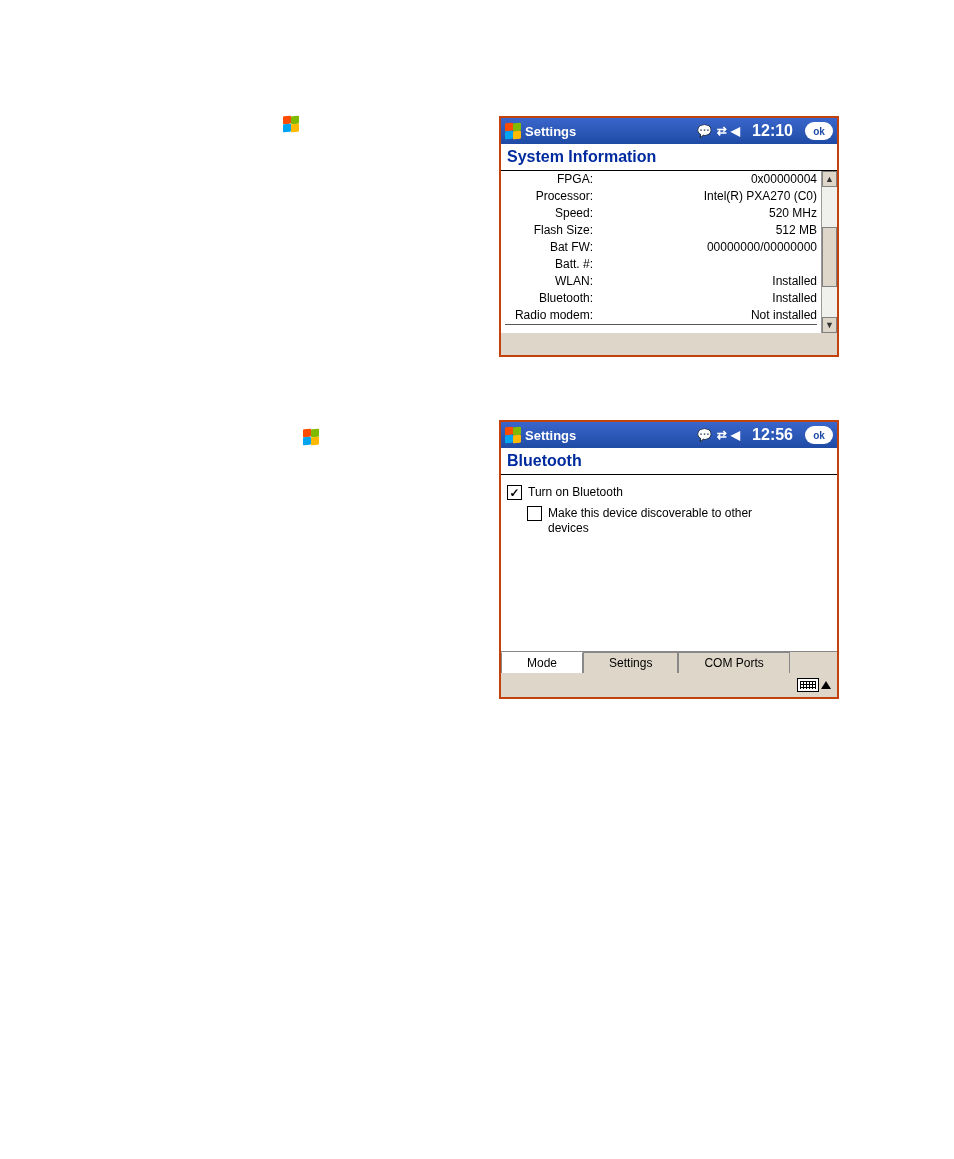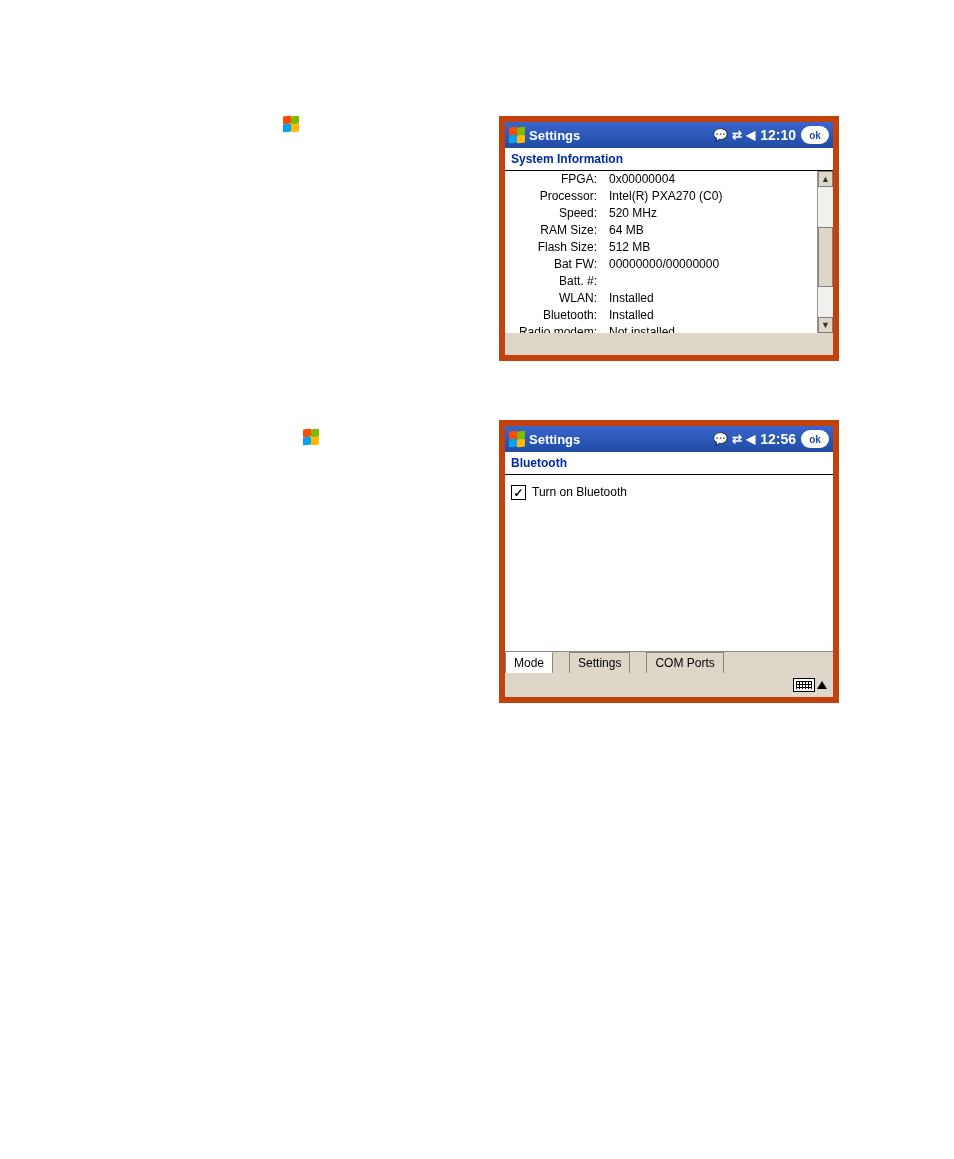--- a/index.html
+++ b/index.html
@@ -29,56 +29,56 @@
     border-radius: 1px;
   }
   .win-logo .r { background: #ff4b00; top: 0; left: 0; transform: skewY(-6deg); }
   .win-logo .g { background: #7fba00; top: 0; left: 8px; transform: skewY(-6deg); }
   .win-logo .b { background: #00a4ef; top: 8px; left: 0; transform: skewY(-6deg); }
   .win-logo .y { background: #ffb900; top: 8px; left: 8px; transform: skewY(-6deg); }
 
   .device-window {
     position: absolute;
     width: 340px;
-    border: 6px solid #c2410c;
+    border: 2px solid #c2410c;
     background: #ded7c9;
     font-size: 12px;
   }
   .titlebar {
     background: #1f4ba5;
     background: linear-gradient(to bottom, #3a66cc 0%, #1f4ba5 100%);
     color: #fff;
     display: flex;
     align-items: center;
     height: 26px;
     padding: 0 4px;
     font-weight: bold;
     font-size: 13px;
   }
   .titlebar .win-logo { margin-right: 4px; }
   .titlebar .title-text { flex: 1; }
   .titlebar .status-icons { display: flex; align-items: center; gap: 4px; font-size: 12px; }
-  .titlebar .clock { font-weight: bold; font-size: 14px; margin: 0 1px; }
+  .titlebar .clock { font-weight: bold; font-size: 16px; margin: 0 8px; }
   .ok-btn {
     width: 28px; height: 18px;
     border-radius: 9px;
     background: #fff;
     color: #1f4ba5;
     font-size: 10px;
     font-weight: bold;
     display: flex;
     align-items: center;
     justify-content: center;
     cursor: pointer;
   }
   .section-header {
     background: #fff;
     color: #002b9f;
     font-weight: bold;
-    font-size: 12px;
+    font-size: 16px;
     padding: 4px 6px;
     border-bottom: 1px solid #000;
   }
   .content-area {
     background: #fff;
     position: relative;
   }
   .sysinfo-body {
     height: 162px;
     display: flex;
@@ -94,20 +94,21 @@
     line-height: 17px;
     gap: 6px;
   }
   .sysinfo-label {
     width: 94px;
     text-align: right;
     padding-right: 6px;
   }
   .sysinfo-value {
     flex: 1;
+    text-align: right;
   }
   .sysinfo-rows .lastrow {
     border-bottom: 1px solid #555;
   }
   .scrollbar {
     width: 16px;
     background: #e0e0e0;
     border-left: 1px solid #999;
     display: flex;
     flex-direction: column;
@@ -161,24 +162,24 @@
   }
   .check-row .label-text { line-height: 15px; max-width: 220px; }
 
   .tabs-row {
     display: flex;
     background: #ded7c9;
     border-top: 1px solid #888;
     font-size: 12px;
   }
   .tab {
-    padding: 3px 8px;
+    padding: 3px 25px;
     border: 1px solid #888;
     border-bottom: none;
-    margin-right: 16px;
+    margin-right: 0;
     background: #ded7c9;
     cursor: pointer;
     position: relative;
     top: 0;
   }
   .tab.active {
     background: #fff;
     border-top: 1px solid #fff;
   }
   .bottom-bar {
@@ -252,24 +253,20 @@
         </div>
       <div class="sysinfo-row">
           <span class="sysinfo-label">Processor:</span>
           <span class="sysinfo-value">Intel(R) PXA270 (C0)</span>
         </div>
       <div class="sysinfo-row">
           <span class="sysinfo-label">Speed:</span>
           <span class="sysinfo-value">520 MHz</span>
         </div>
       <div class="sysinfo-row">
-          <span class="sysinfo-label">RAM Size:</span>
-          <span class="sysinfo-value">64 MB</span>
-        </div>
-      <div class="sysinfo-row">
           <span class="sysinfo-label">Flash Size:</span>
           <span class="sysinfo-value">512 MB</span>
         </div>
       <div class="sysinfo-row">
           <span class="sysinfo-label">Bat FW:</span>
           <span class="sysinfo-value">00000000/00000000</span>
         </div>
       <div class="sysinfo-row">
           <span class="sysinfo-label">Batt. #:</span>
           <span class="sysinfo-value"></span>
@@ -315,20 +312,24 @@
       <span class="clock">12:56</span>
       <span class="ok-btn">ok</span>
     </span>
   </div>
   <div class="section-header">Bluetooth</div>
   <div class="content-area bt-body">
     <div class="check-row">
       <span class="checkbox">✓</span>
       <span class="label-text">Turn on Bluetooth</span>
     </div>
+    <div class="check-row indented">
+      <span class="checkbox"></span>
+      <span class="label-text">Make this device discoverable to other devices</span>
+    </div>
   </div>
   <div class="tabs-row">
     <div class="tab active">Mode</div>
     <div class="tab">Settings</div>
     <div class="tab">COM Ports</div>
   </div>
   <div class="bottom-bar">
     <span class="kb-icon"></span>
     <span class="triangle-up"></span>
   </div>

